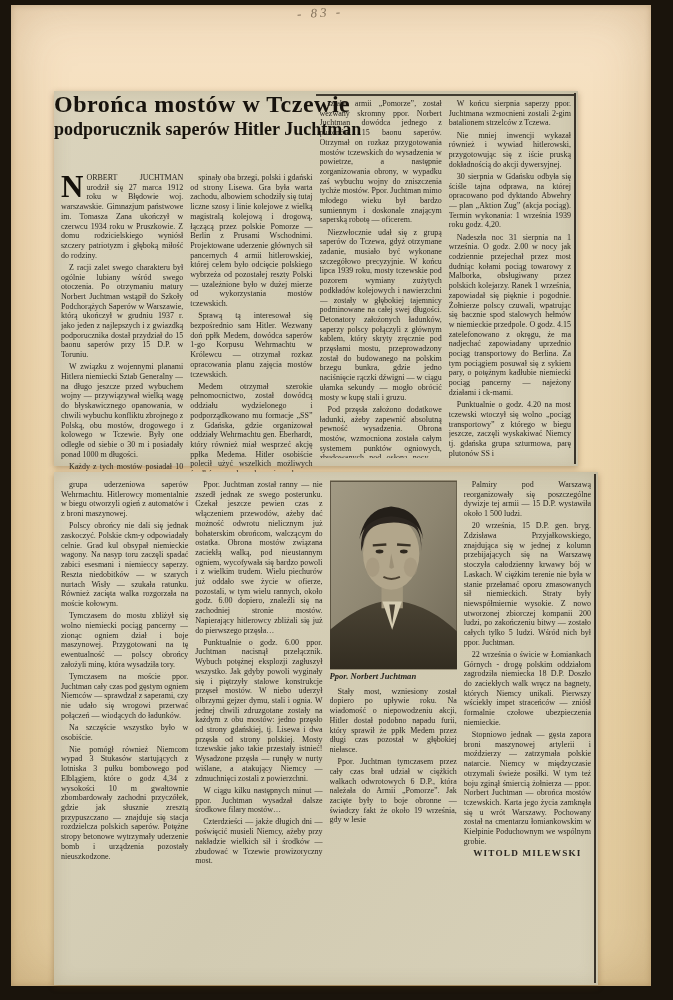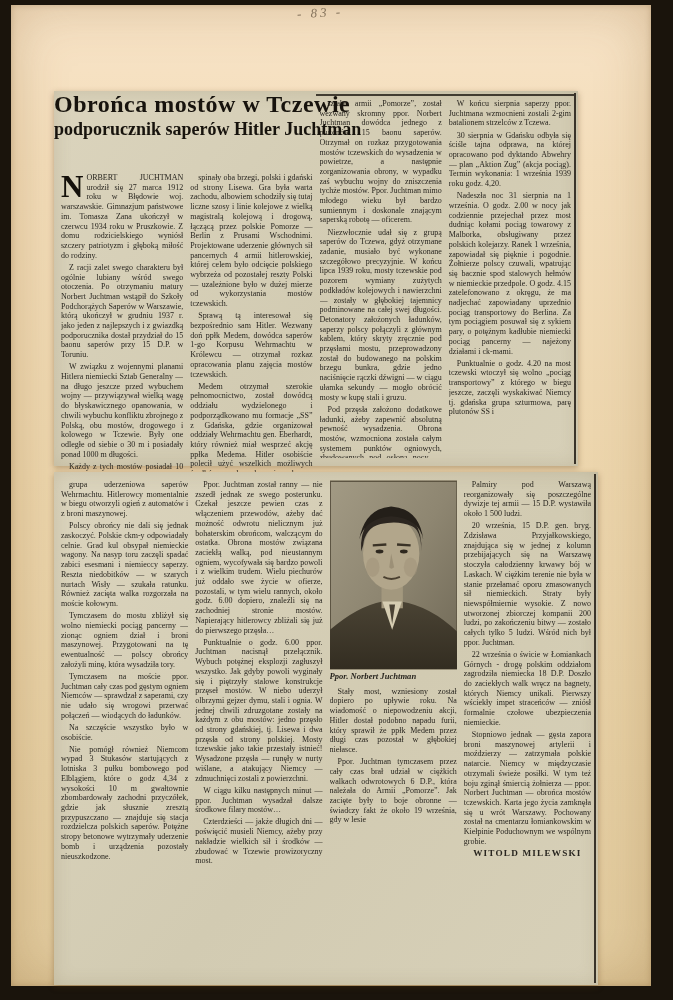--- a/index.html
+++ b/index.html
@@ -100,35 +100,36 @@
           <p class="para">Medem otrzymał szerokie pełnomocnictwo, został dowódcą oddziału wydzielonego i podporządkowano mu formacje „SS” z Gdańska, gdzie organizował oddziały Wehrmachtu gen. Eberhardt, który również miał wesprzeć akcję ppłka Medema. Hitler osobiście polecił użyć wszelkich możliwych środków, w celu wykonania rozkazu.</p>
           <p class="para">W tym samym mniej więcej czasie po stronie polskiej, do</p>
         </div>
       <div class="col">
           <p class="para">sztabu armii „Pomorze”, został wezwany skromny ppor. Norbert Juchtman dowódca jednego z plutonów 15 baonu saperów. Otrzymał on rozkaz przygotowania mostów tczewskich do wysadzenia w powietrze, a następnie zorganizowania obrony, w wypadku zaś wybuchu wojny do zniszczenia tychże mostów. Ppor. Juchtman mimo młodego wieku był bardzo sumiennym i doskonale znającym saperską robotę — oficerem.</p>
           <p class="para">Niezwłocznie udał się z grupą saperów do Tczewa, gdyż otrzymane zadanie, musiało być wykonane szczegółowo precyzyjnie. W końcu lipca 1939 roku, mosty tczewskie pod pozorem wymiany zużytych podkładów kolejowych i nawierzchni — zostały w głębokiej tajemnicy podminowane na całej swej długości. Detonatory założonych ładunków, saperzy polscy połączyli z głównym kablem, który skryty zręcznie pod przęsłami mostu, przeprowadzony został do budowanego na polskim brzegu bunkra, gdzie jedno naciśnięcie rączki dźwigni — w ciągu ułamka sekundy — mogło obrócić mosty w kupę stali i gruzu.</p>
           <p class="para">Pod przęsła założono dodatkowe ładunki, ażeby zapewnić absolutną pewność wysadzenia. Obrona mostów, wzmocniona została całym systemem punktów ogniowych, zbudowanych pod osłoną nocy — wśród polskich krzewów.</p>
         </div>
       <div class="col">
           <p class="para">W końcu sierpnia saperzy ppor. Juchtmana wzmocnieni zostali 2-gim batalionem strzelców z Tczewa.</p>
+          <p class="para">Nie mniej inwencji wykazał również i wywiad hitlerowski, przygotowując się z iście pruską dokładnością do akcji dywersyjnej.</p>
           <p class="para">30 sierpnia w Gdańsku odbyła się ściśle tajna odprawa, na której opracowano pod dyktando Abwehry — plan „Aktion Zug” (akcja pociąg). Termin wykonania: 1 września 1939 roku godz. 4,20.</p>
           <p class="para">Nadeszła noc 31 sierpnia na 1 września. O godz. 2.00 w nocy jak codziennie przejechał przez most dudniąc kołami pociąg towarowy z Malborka, obsługiwany przez polskich kolejarzy. Ranek 1 września, zapowiadał się pięknie i pogodnie. Żołnierze polscy czuwali, wpatrując się bacznie spod stalowych hełmów w niemieckie przedpole. O godz. 4.15 zatelefonowano z okręgu, że ma nadjechać zapowiadany uprzednio pociąg transportowy do Berlina. Za tym pociągiem posuwał się z sykiem pary, o potężnym kadłubie niemiecki pociąg pancerny — najeżony działami i ck-mami.</p>
           <p class="para">Punktualnie o godz. 4.20 na most tczewski wtoczył się wolno „pociąg transportowy” z którego w biegu jeszcze, zaczęli wyskakiwać Niemcy tj. gdańska grupa szturmowa, parę plutonów SS i</p>
         </div>
     </div>
   </div>
 
   <div class="clipping clipping-bottom">
     <div class="rule-right"></div>
 
     <div class="cols">
       <div class="col">
           <p class="para">grupa uderzeniowa saperów Wehrmachtu. Hitlerowcy momentalnie w biegu otworzyli ogień z automatów i z broni maszynowej.</p>
           <p class="para">Polscy obrońcy nie dali się jednak zaskoczyć. Polskie ckm-y odpowiadały celnie. Grad kul obsypał niemieckie wagony. Na nasyp toru zaczęli spadać zabici esesmani i niemieccy saperzy. Reszta niedobitków — w szarych nurtach Wisły — szukała ratunku. Również zacięta walka rozgorzała na moście kołowym.</p>
-          <p class="para">Tymczasem do mostu zbliżył się wolno niemiecki pociąg pancerny — zionąc ogniem dział i broni maszynowej. Przygotowani na tę ewentualność — polscy obrońcy założyli minę, która wysadziła tory.</p>
+          <p class="para">Tymczasem do mostu zbliżył się wolno niemiecki pociąg pancerny — zionąc ogniem dział i boje maszynowej. Przygotowani na tę ewentualność — polscy obrońcy założyli minę, która wysadziła tory.</p>
           <p class="para">Tymczasem na moście ppor. Juchtman cały czas pod gęstym ogniem Niemców — sprawdzał z saperami, czy nie udało się wrogowi przerwać połączeń — wiodących do ładunków.</p>
           <p class="para">Na szczęście wszystko było w osobiście.</p>
           <p class="para">Nie pomógł również Niemcom wypad 3 Stukasów startujących z lotniska 3 pułku bombowego pod Elblągiem, które o godz 4,34 z wysokości 10 m gwałtownie zbombardowały zachodni przyczółek, gdzie jak słusznie zresztą przypuszczano — znajduje się stacja rozdzielcza polskich saperów. Potężne stropy betonowe wytrzymały uderzenie bomb i urządzenia pozostały nieuszkodzone.</p>
         </div>
       <div class="col">
           <p class="para">Ppor. Juchtman został ranny — nie zszedł jednak ze swego posterunku. Czekał jeszcze pewien czas z włączeniem przewodów, ażeby dać możność odwrotu nielicznym już bohaterskim obrońcom, walczącym do ostatka. Obrona mostów związana zaciekłą walką, pod nieustannym ogniem, wycofywała się bardzo powoli i z wielkim trudem. Wielu piechurów już oddało swe życie w ofierze, pozostali, w tym wielu rannych, około godz. 6.00 dopiero, znaleźli się na zachodniej stronie mostów. Napierający hitlerowcy zbliżali się już do pierwszego przęsła…</p>
           <p class="para">Punktualnie o godz. 6.00 ppor. Juchtman nacisnął przełącznik. Wybuch potężnej eksplozji zagłuszył wszystko. Jak gdyby powoli wyginały się i piętrzyły stalowe konstrukcje przęseł mostów. W niebo uderzył olbrzymi gejzer dymu, stali i ognia. W jednej chwili zdruzgotane zostały na każdym z obu mostów: jedno przęsło od strony gdańskiej, tj. Lisewa i dwa przęsła od strony polskiej. Mosty tczewskie jako takie przestały istnieć! Wysadzone przęsła — runęły w nurty wiślane, a atakujący Niemcy — zdmuchnięci zostali z powierzchni.</p>
           <p class="para">W ciągu kilku następnych minut — ppor. Juchtman wysadzał dalsze środkowe filary mostów…</p>
           <p class="para">Czterdzieści — jakże długich dni — poświęcić musieli Niemcy, ażeby przy nakładzie wielkich sił i środków — zbudować w Tczewie prowizoryczny most.</p>
         </div>

